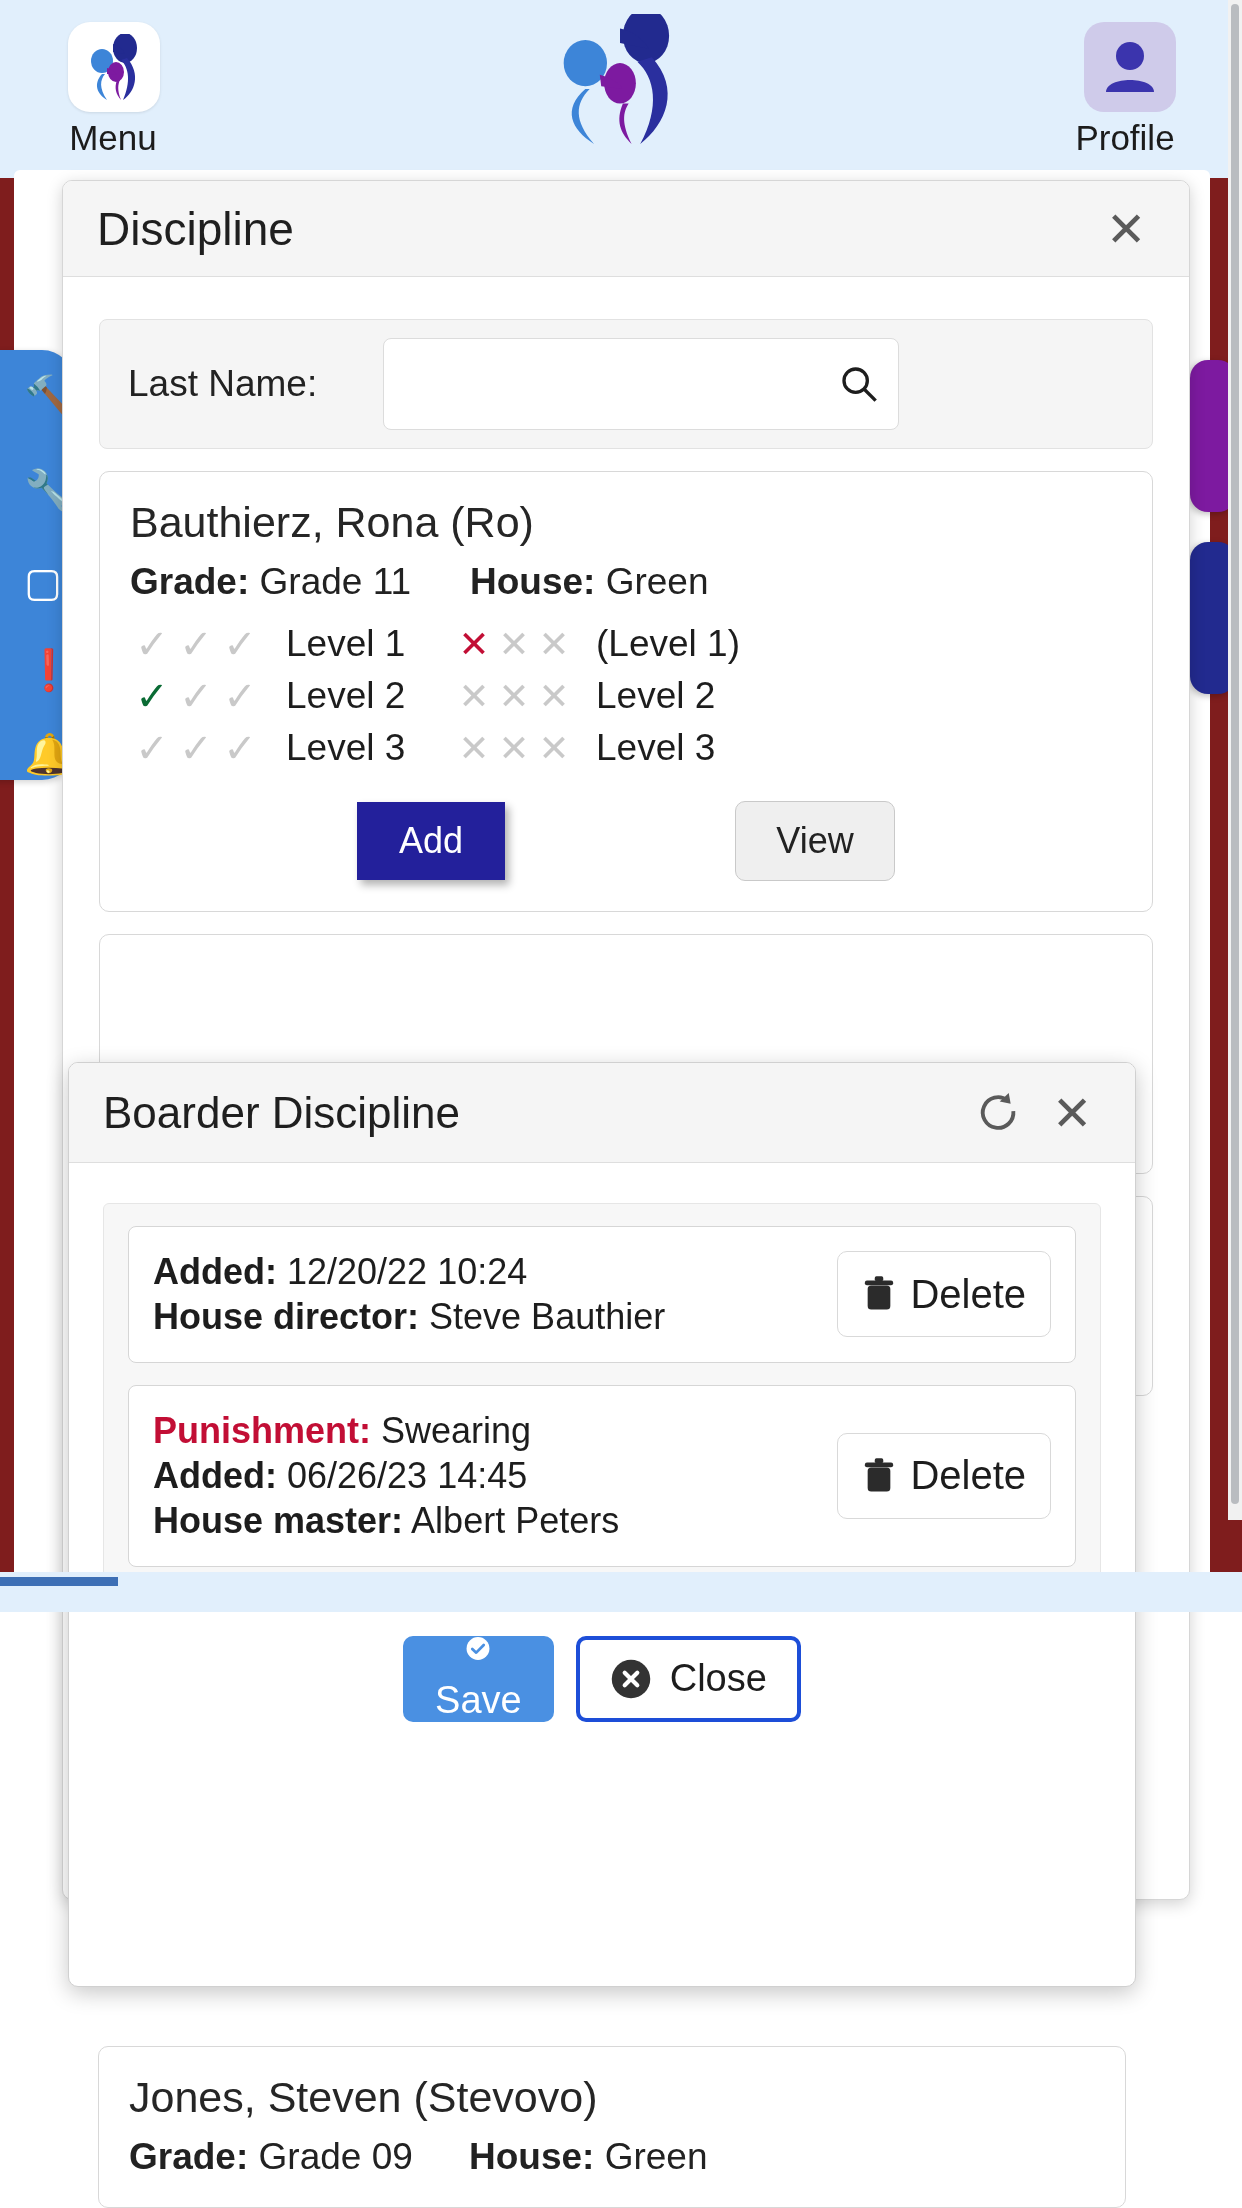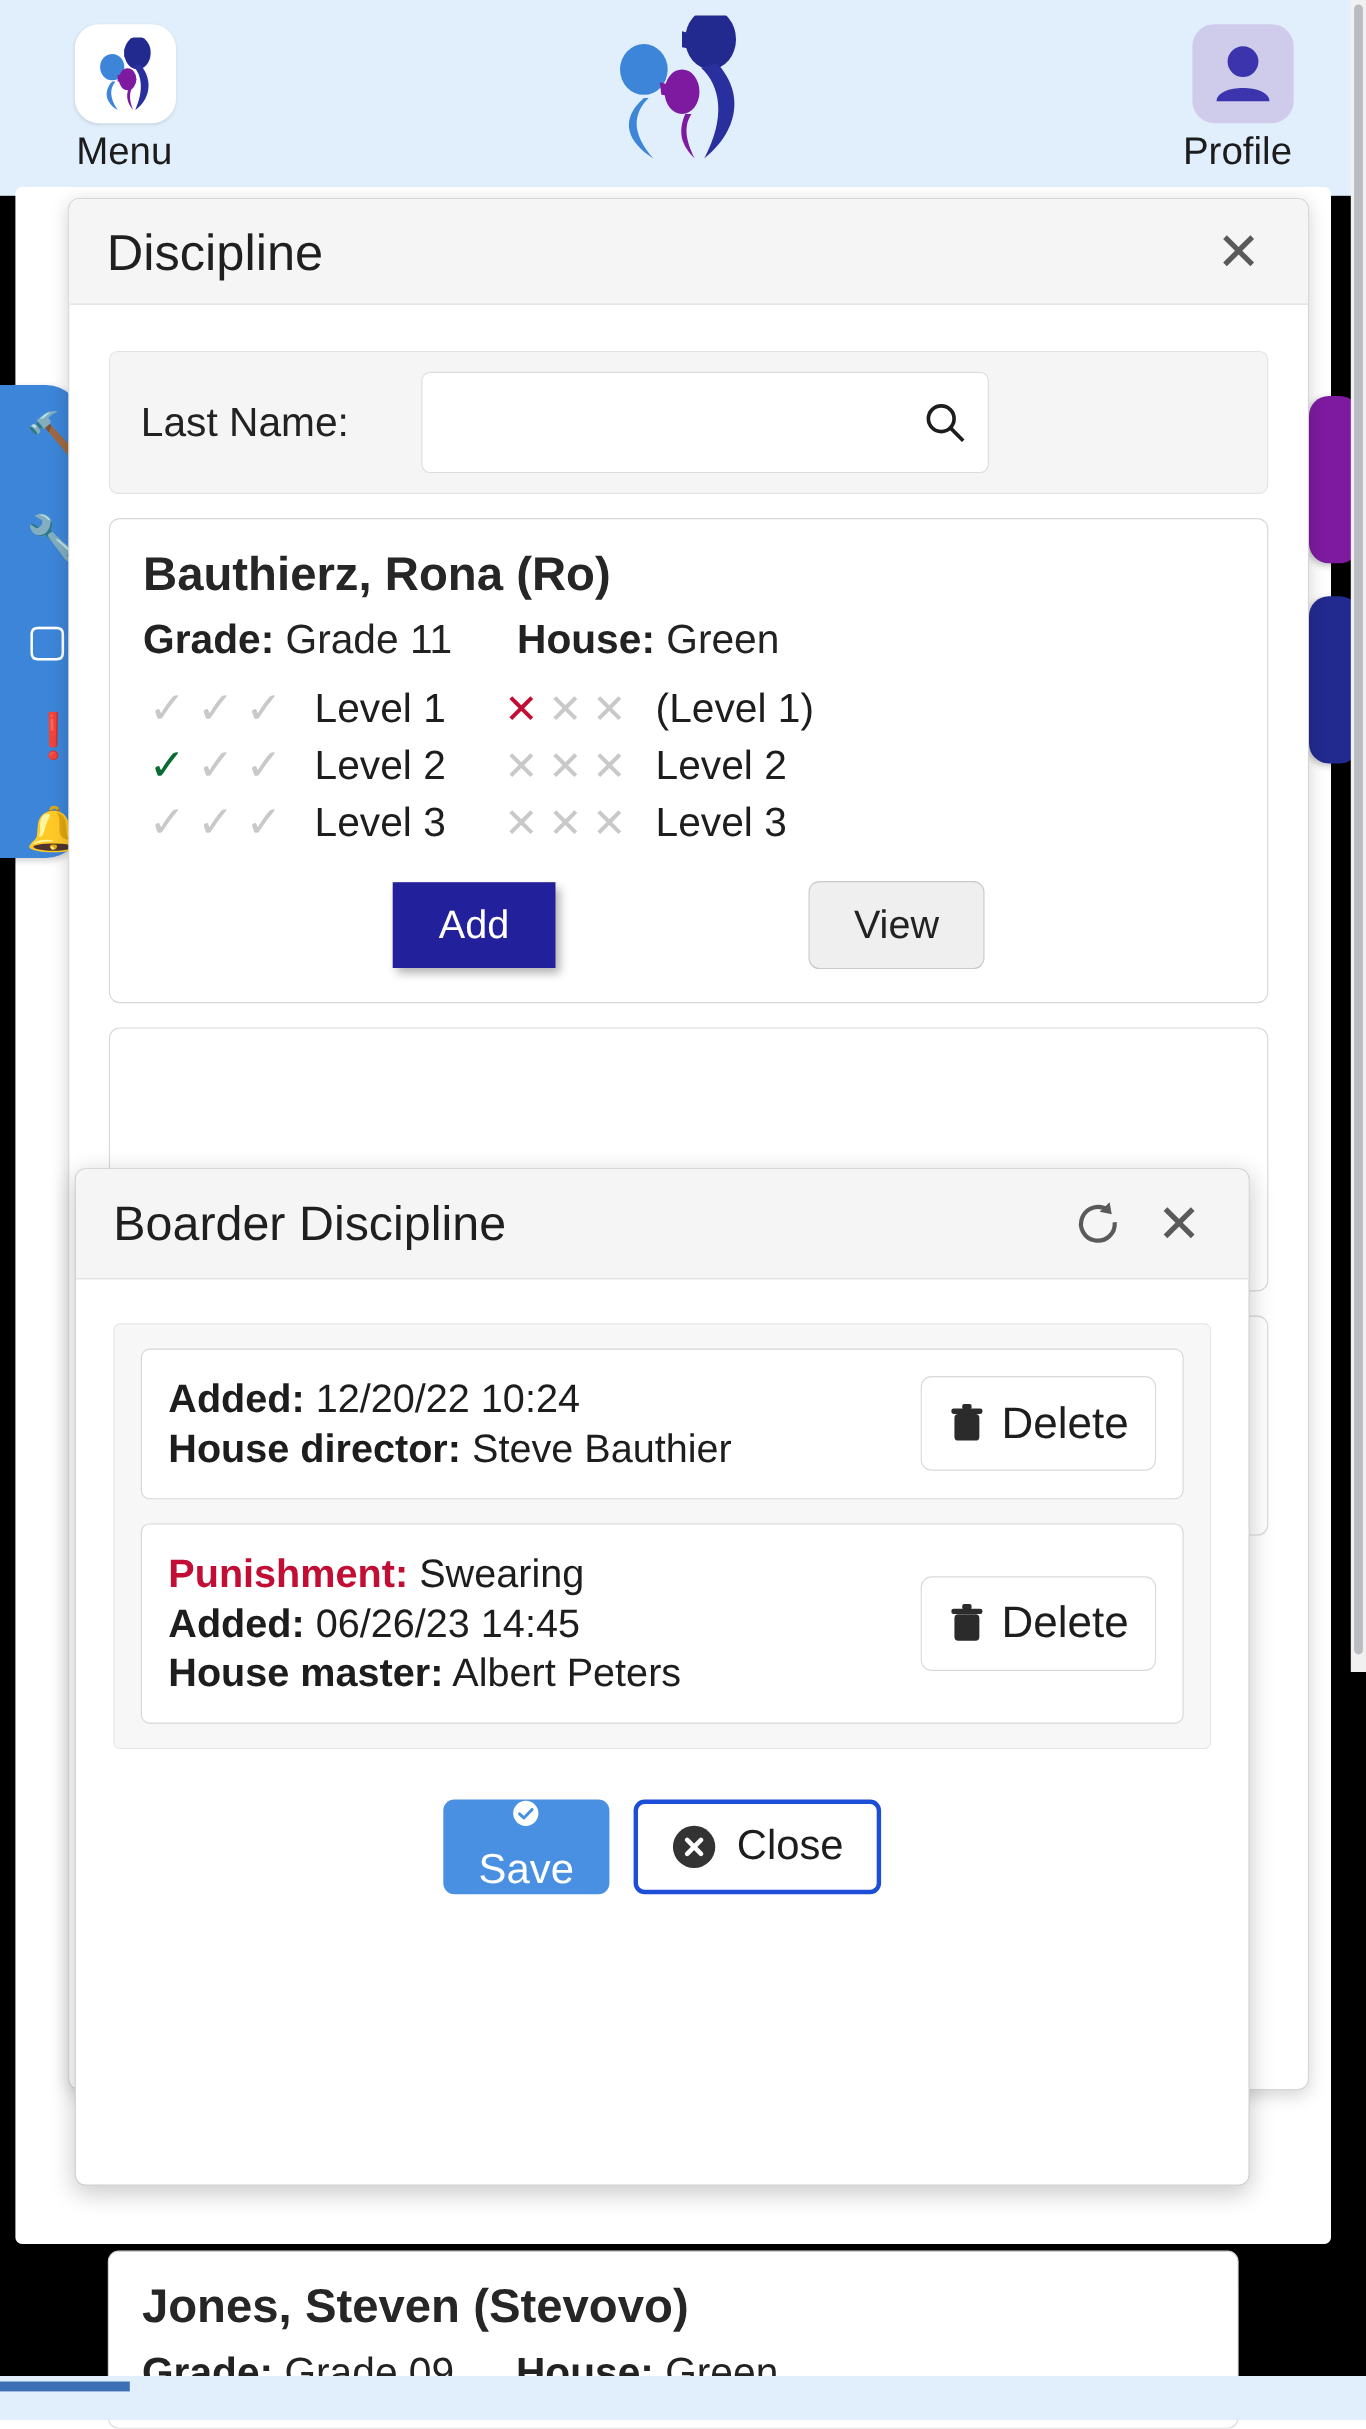--- a/index.html
+++ b/index.html
@@ -2,21 +2,21 @@
 <html><head>
 <meta charset="utf-8">
 <style>
   * { box-sizing: border-box; margin: 0; padding: 0; }
   html, body {
     width: 1242px; height: 2208px;
     font-family: "Liberation Sans", sans-serif;
     background: #ffffff;
     overflow: hidden;
   }
-  #root { position: relative; width: 1242px; height: 2200px; background:#000000; }
+  #root { position: relative; width: 1242px; height: 1612px; background:#7f1d1d; }
 
   
   .appbar {
     position:absolute; left:0; top:0; width:1242px; height:178px;
     background:#e1effc;
   }
   .menu-btn { position:absolute; left:68px; top:22px; width:92px; height:90px;
     background:#ffffff; border-radius:22px; display:flex; align-items:center; justify-content:center;
     box-shadow:0 1px 3px rgba(0,0,0,.10); }
   .menu-label { position:absolute; left:48px; top:118px; width:130px; text-align:center;
@@ -59,21 +59,21 @@
   .search-panel label { font-size:37px; color:#222; margin-right:26px; white-space:nowrap;}
   .search-wrap { position:relative; flex:1; max-width:516px; }
   .search-wrap input { width:100%; height:92px; border:1px solid #dcdcdc; border-radius:8px;
     background:#fff; font-size:34px; padding:0 70px 0 18px; font-family:"Liberation Sans", sans-serif; }
   .search-ico { position:absolute; right:20px; top:50%; transform:translateY(-50%);
     width:40px; height:40px; }
 
   
   .stu-card { margin:22px 36px 0 36px; border:1px solid #d8d8d8; border-radius:10px;
     background:#fff; padding:26px 30px 30px 30px; }
-  .stu-name { font-size:43px; font-weight:bold; color:#262626; margin-bottom:14px; }
+  .stu-name { font-size:43px; font-weight:normal; color:#262626; margin-bottom:14px; }
   .stu-meta { display:flex; font-size:37px; color:#222; margin-bottom:18px; }
   .stu-meta .g { width:340px; }
   .stu-meta b { font-weight:bold; }
   .lvl-row { display:flex; align-items:center; font-size:37px; color:#1d1d1d; margin:6px 0; }
   .tick { width:44px; text-align:center; font-size:40px; font-family:"DejaVu Sans", sans-serif;
      color:#c9c9c9; }
   .tick.on { color:#0a6b34; font-weight:bold; }
   .lvl-name { margin:0 18px 0 24px; min-width:150px; }
   .cross { width:40px; text-align:center; font-size:37px; font-family:"DejaVu Sans", sans-serif;
      color:#c9c9c9; }

